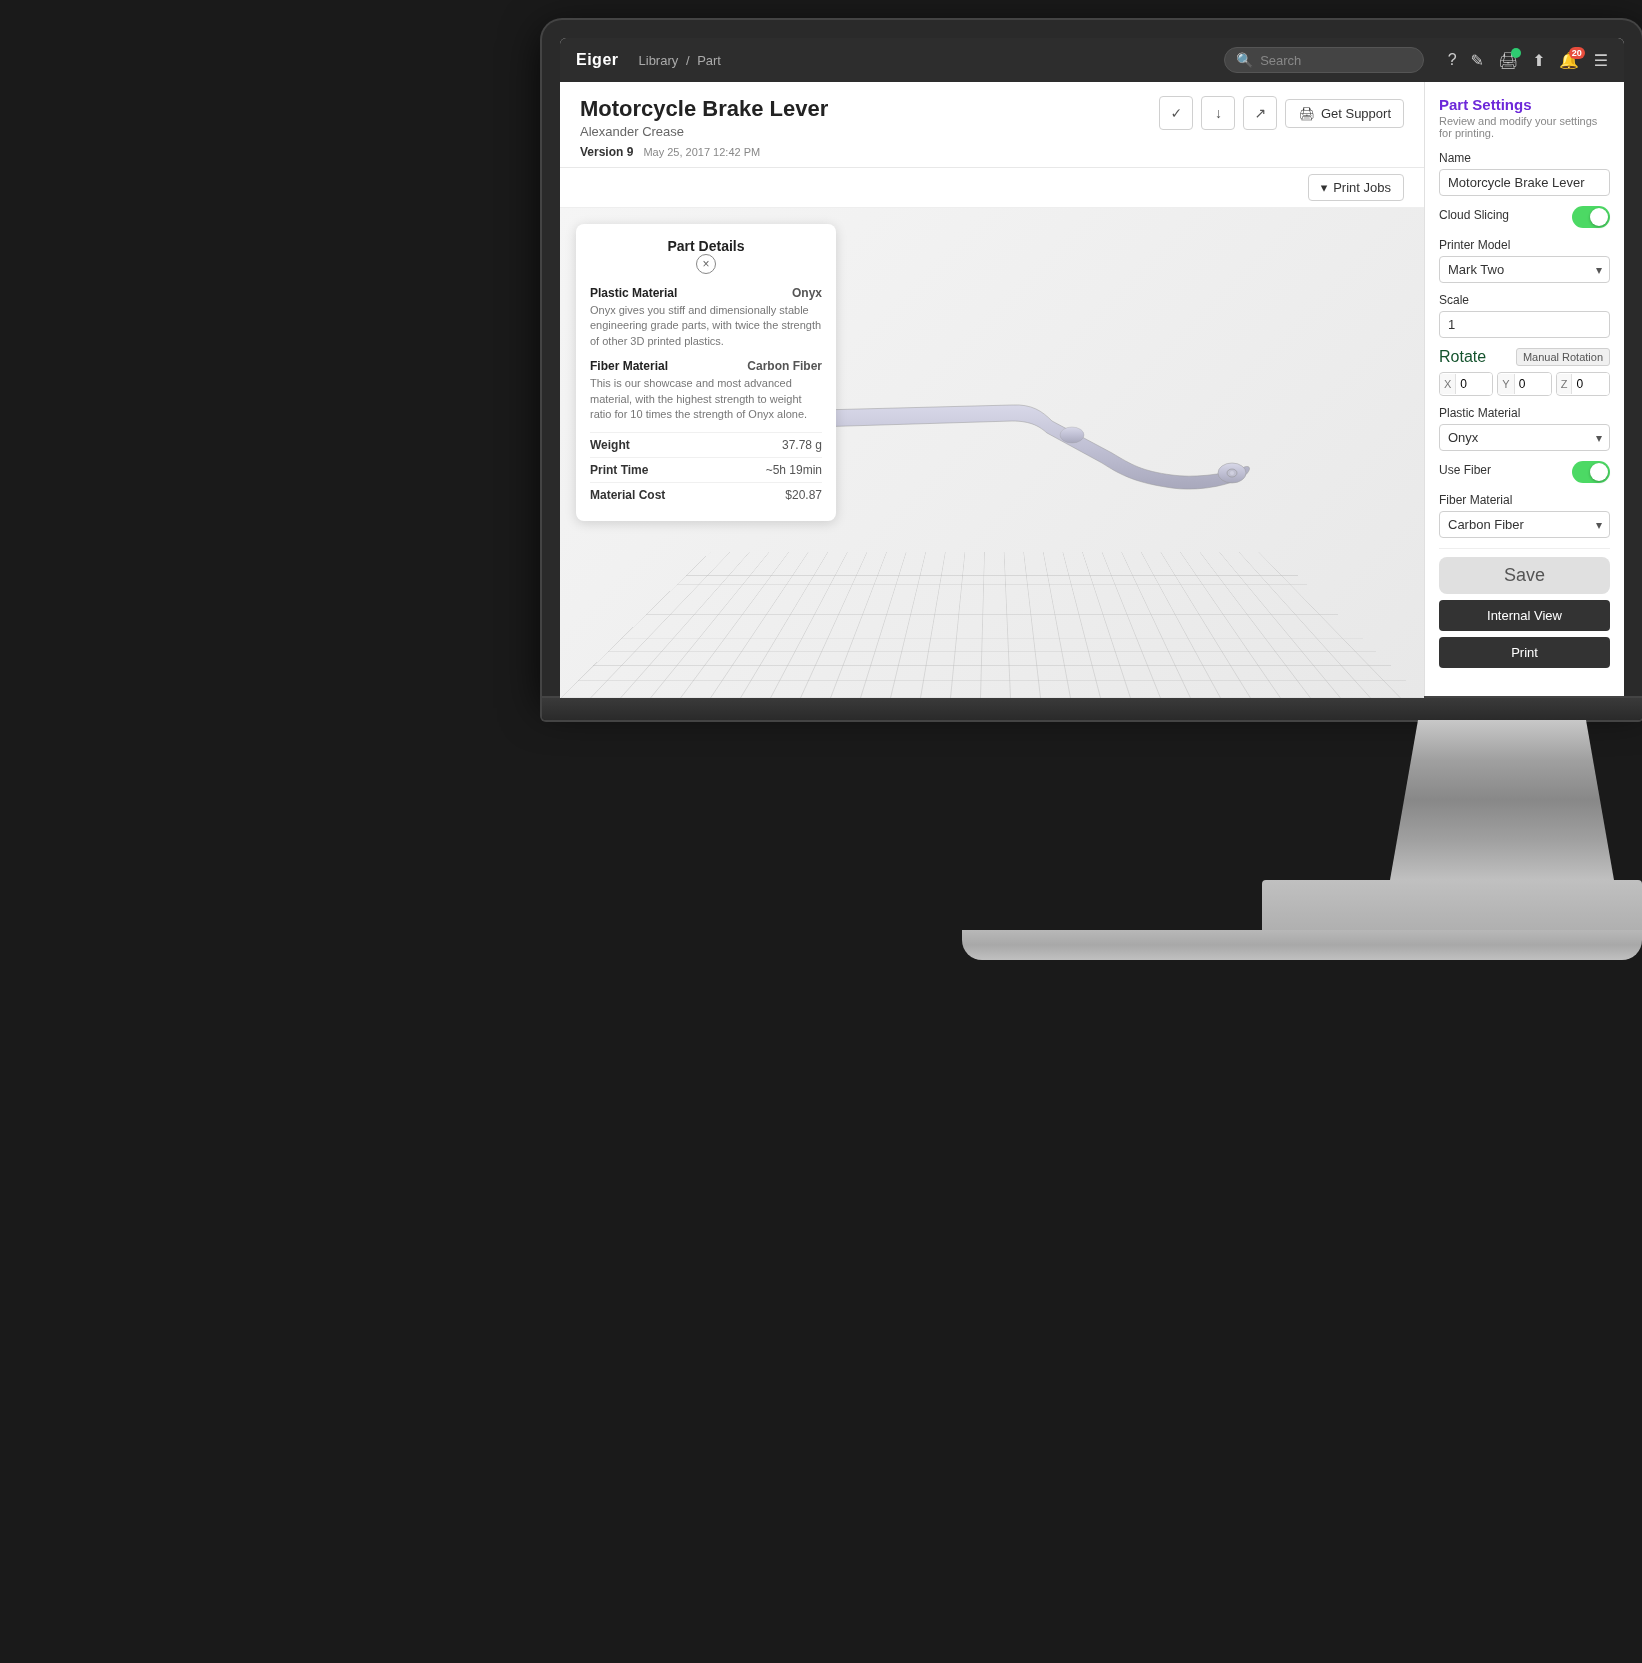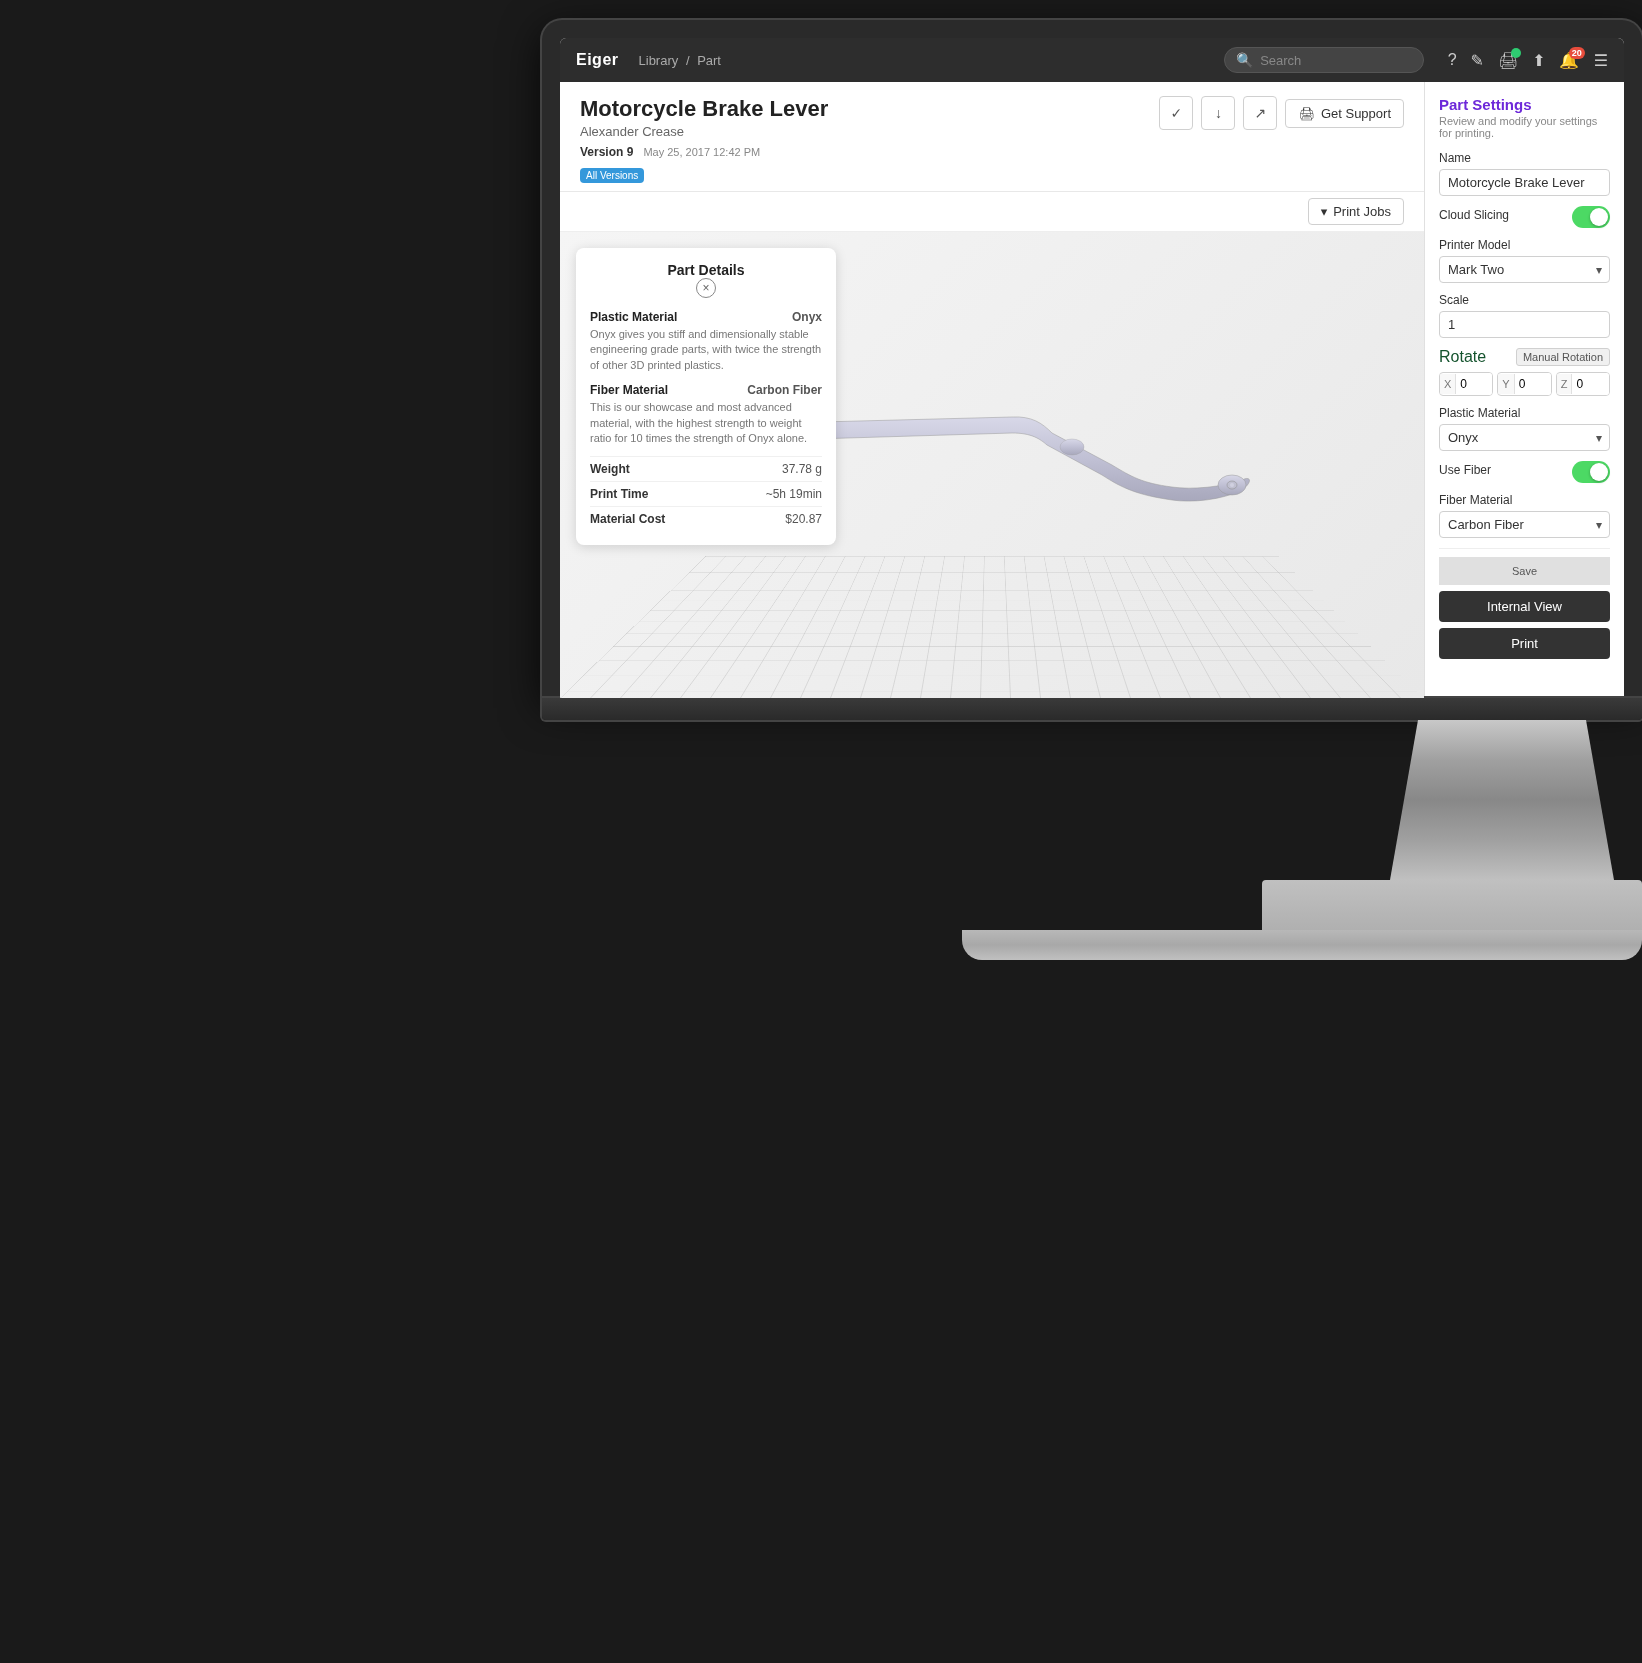--- a/index.html
+++ b/index.html
@@ -553,22 +553,22 @@
       width: 100%;
     }
 
     .divider { height: 1px; background: #eee; margin: 8px 0; }
 
     .save-btn {
       width: 100%;
       padding: 8px;
       background: #e0e0e0;
       border: none;
-      border-radius: 0;
-      font-size: 11px;
+      border-radius: 8px;
+      font-size: 18px;
       color: #555;
       cursor: pointer;
       margin-bottom: 6px;
     }
 
     .internal-view-btn {
       width: 100%;
       padding: 8px;
       background: #333;
       border: none;
@@ -643,23 +643,20 @@
         <div class="main-content">
 
           <div class="viewer-area">
 
             <div class="part-header">
               <span class="part-title">Motorcycle Brake Lever</span>
               <span class="part-author">Alexander Crease</span>
               <div class="part-version-row">
                 <span class="part-version">Version 9</span>
                 <span class="part-date">May 25, 2017 12:42 PM</span>
-              </div>
-              <div style="margin-top:4px;">
-                <span class="all-versions-badge">All Versions</span>
               </div>
               <div class="part-header-actions">
                 <button class="icon-btn">
                   <span>✓</span>
                 </button>
                 <button class="icon-btn">
                   <span>↓</span>
                 </button>
                 <button class="icon-btn">
                   <span>↗</span>

